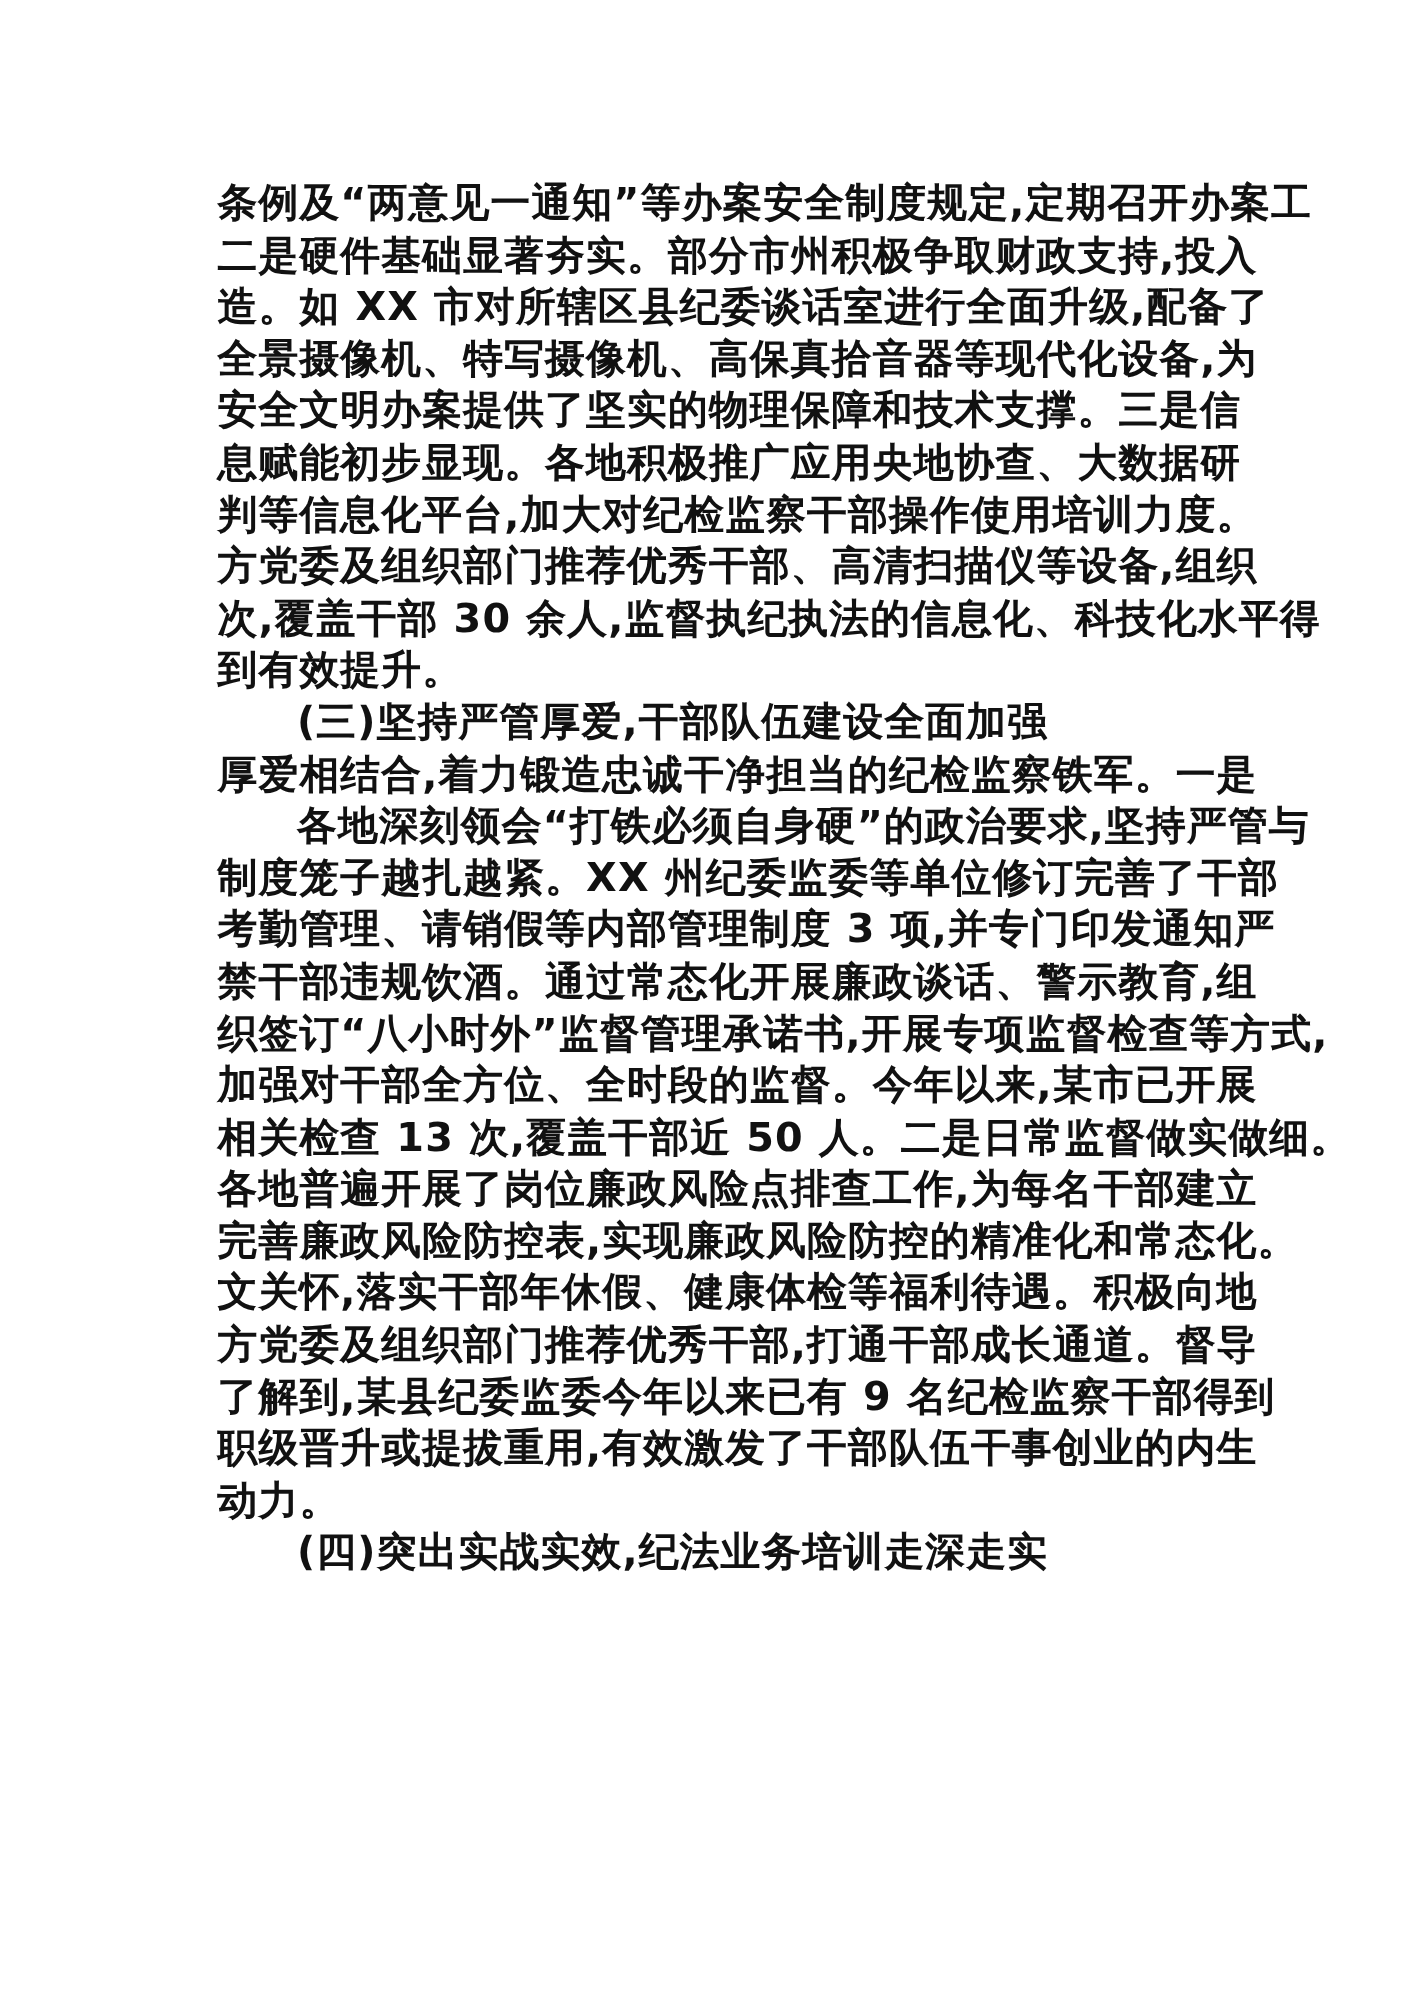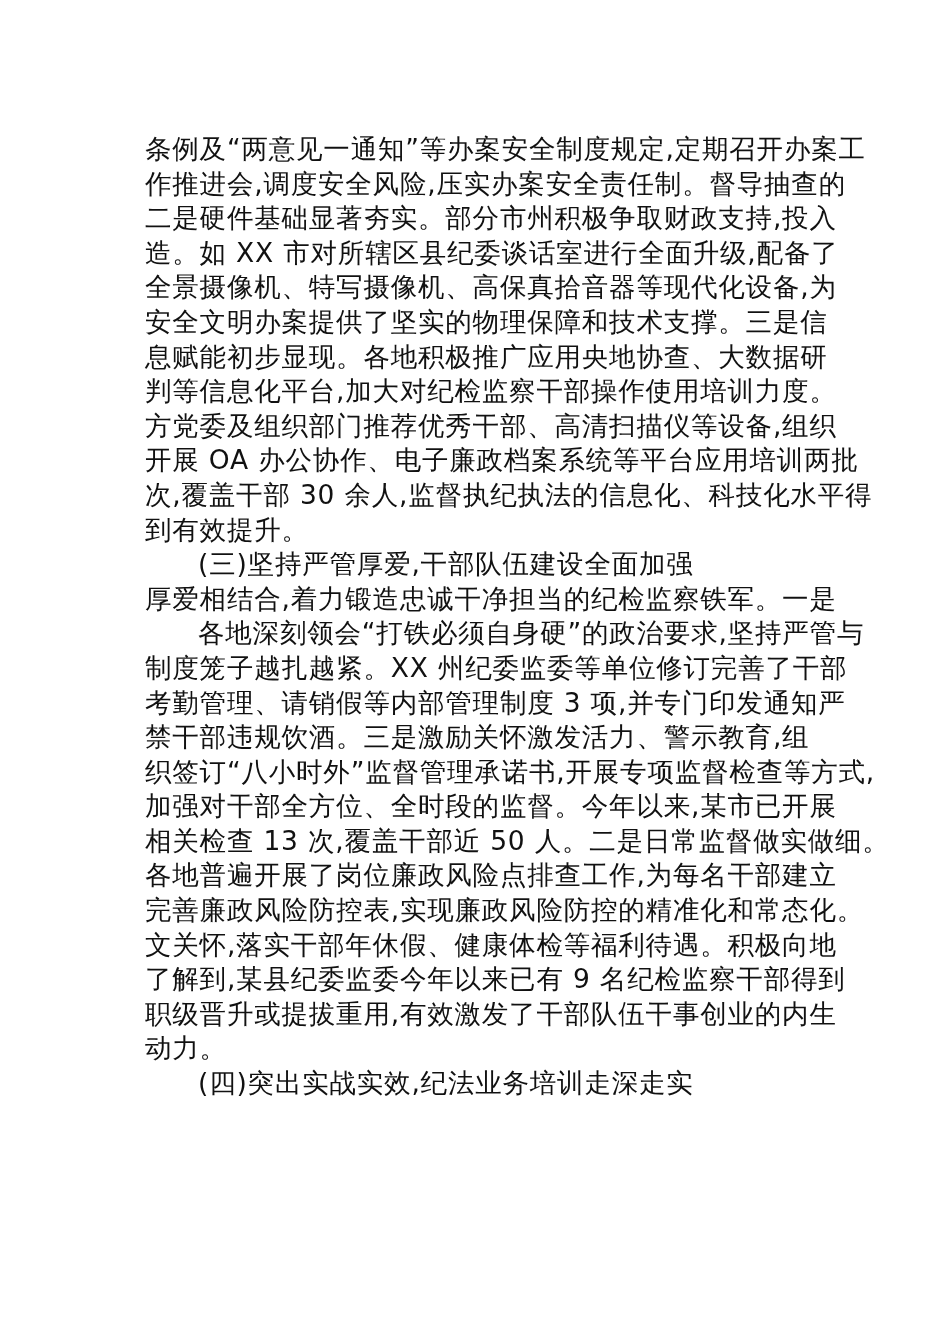--- a/index.html
+++ b/index.html
@@ -9,62 +9,62 @@
     }
     body {
       width: 950px;
       height: 1344px;
       position: relative;
       overflow: hidden;
     }
     .page {
       position: absolute;
       left: 145px;
-      top: 132px;
+      top: 119px;
       width: 720px;
+      font-weight: bold;
     }
     .line {
       display: block;
       white-space: nowrap;
       font-family: "DejaVu Sans", "Liberation Sans", sans-serif;
       font-size: 26.5px;
       line-height: 34.6px;
       height: 34.6px;
       color: #111111;
       letter-spacing: 0.8px;
     }
     .indent {
       padding-left: 53px;
     }
   </style>
 </head>
 <body>
 
 <div class="page">
   <span class="line">条例及“两意见一通知”等办案安全制度规定,定期召开办案工</span>
-  <span class="line">作推进会,调度安全风险,压实办案安全责任制。督导抽查的</span>
   <span class="line">二是硬件基础显著夯实。部分市州积极争取财政支持,投入</span>
   <span class="line">造。如 XX 市对所辖区县纪委谈话室进行全面升级,配备了</span>
   <span class="line">全景摄像机、特写摄像机、高保真拾音器等现代化设备,为</span>
   <span class="line">安全文明办案提供了坚实的物理保障和技术支撑。三是信</span>
   <span class="line">息赋能初步显现。各地积极推广应用央地协查、大数据研</span>
   <span class="line">判等信息化平台,加大对纪检监察干部操作使用培训力度。</span>
   <span class="line">方党委及组织部门推荐优秀干部、高清扫描仪等设备,组织</span>
-  <span class="line">开展 OA 办公协作、电子廉政档案系统等平台应用培训两批</span>
   <span class="line">次,覆盖干部 30 余人,监督执纪执法的信息化、科技化水平得</span>
   <span class="line">到有效提升。</span>
   <span class="line indent">(三)坚持严管厚爱,干部队伍建设全面加强</span>
   <span class="line">厚爱相结合,着力锻造忠诚干净担当的纪检监察铁军。一是</span>
   <span class="line indent">各地深刻领会“打铁必须自身硬”的政治要求,坚持严管与</span>
   <span class="line">制度笼子越扎越紧。XX 州纪委监委等单位修订完善了干部</span>
   <span class="line">考勤管理、请销假等内部管理制度 3 项,并专门印发通知严</span>
-  <span class="line">禁干部违规饮酒。三是激励关怀激发活力、警示教育,组</span>
+  <span class="line">禁干部违规饮酒。通过常态化开展廉政谈话、警示教育,组</span>
   <span class="line">织签订“八小时外”监督管理承诺书,开展专项监督检查等方式,</span>
   <span class="line">加强对干部全方位、全时段的监督。今年以来,某市已开展</span>
   <span class="line">相关检查 13 次,覆盖干部近 50 人。二是日常监督做实做细。</span>
   <span class="line">各地普遍开展了岗位廉政风险点排查工作,为每名干部建立</span>
   <span class="line">完善廉政风险防控表,实现廉政风险防控的精准化和常态化。</span>
   <span class="line">文关怀,落实干部年休假、健康体检等福利待遇。积极向地</span>
+  <span class="line">方党委及组织部门推荐优秀干部,打通干部成长通道。督导</span>
   <span class="line">了解到,某县纪委监委今年以来已有 9 名纪检监察干部得到</span>
   <span class="line">职级晋升或提拔重用,有效激发了干部队伍干事创业的内生</span>
   <span class="line">动力。</span>
   <span class="line indent">(四)突出实战实效,纪法业务培训走深走实</span>
 </div>
 
 </body></html>

